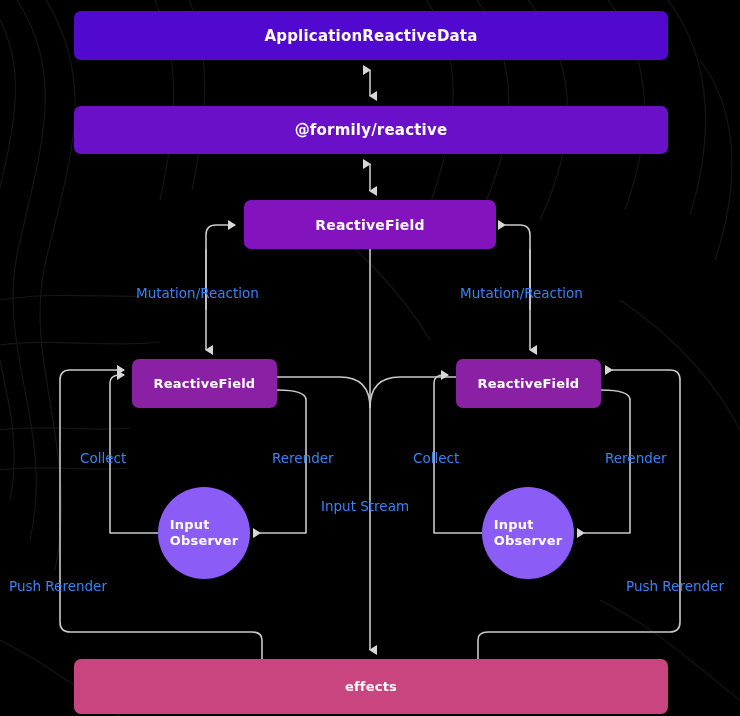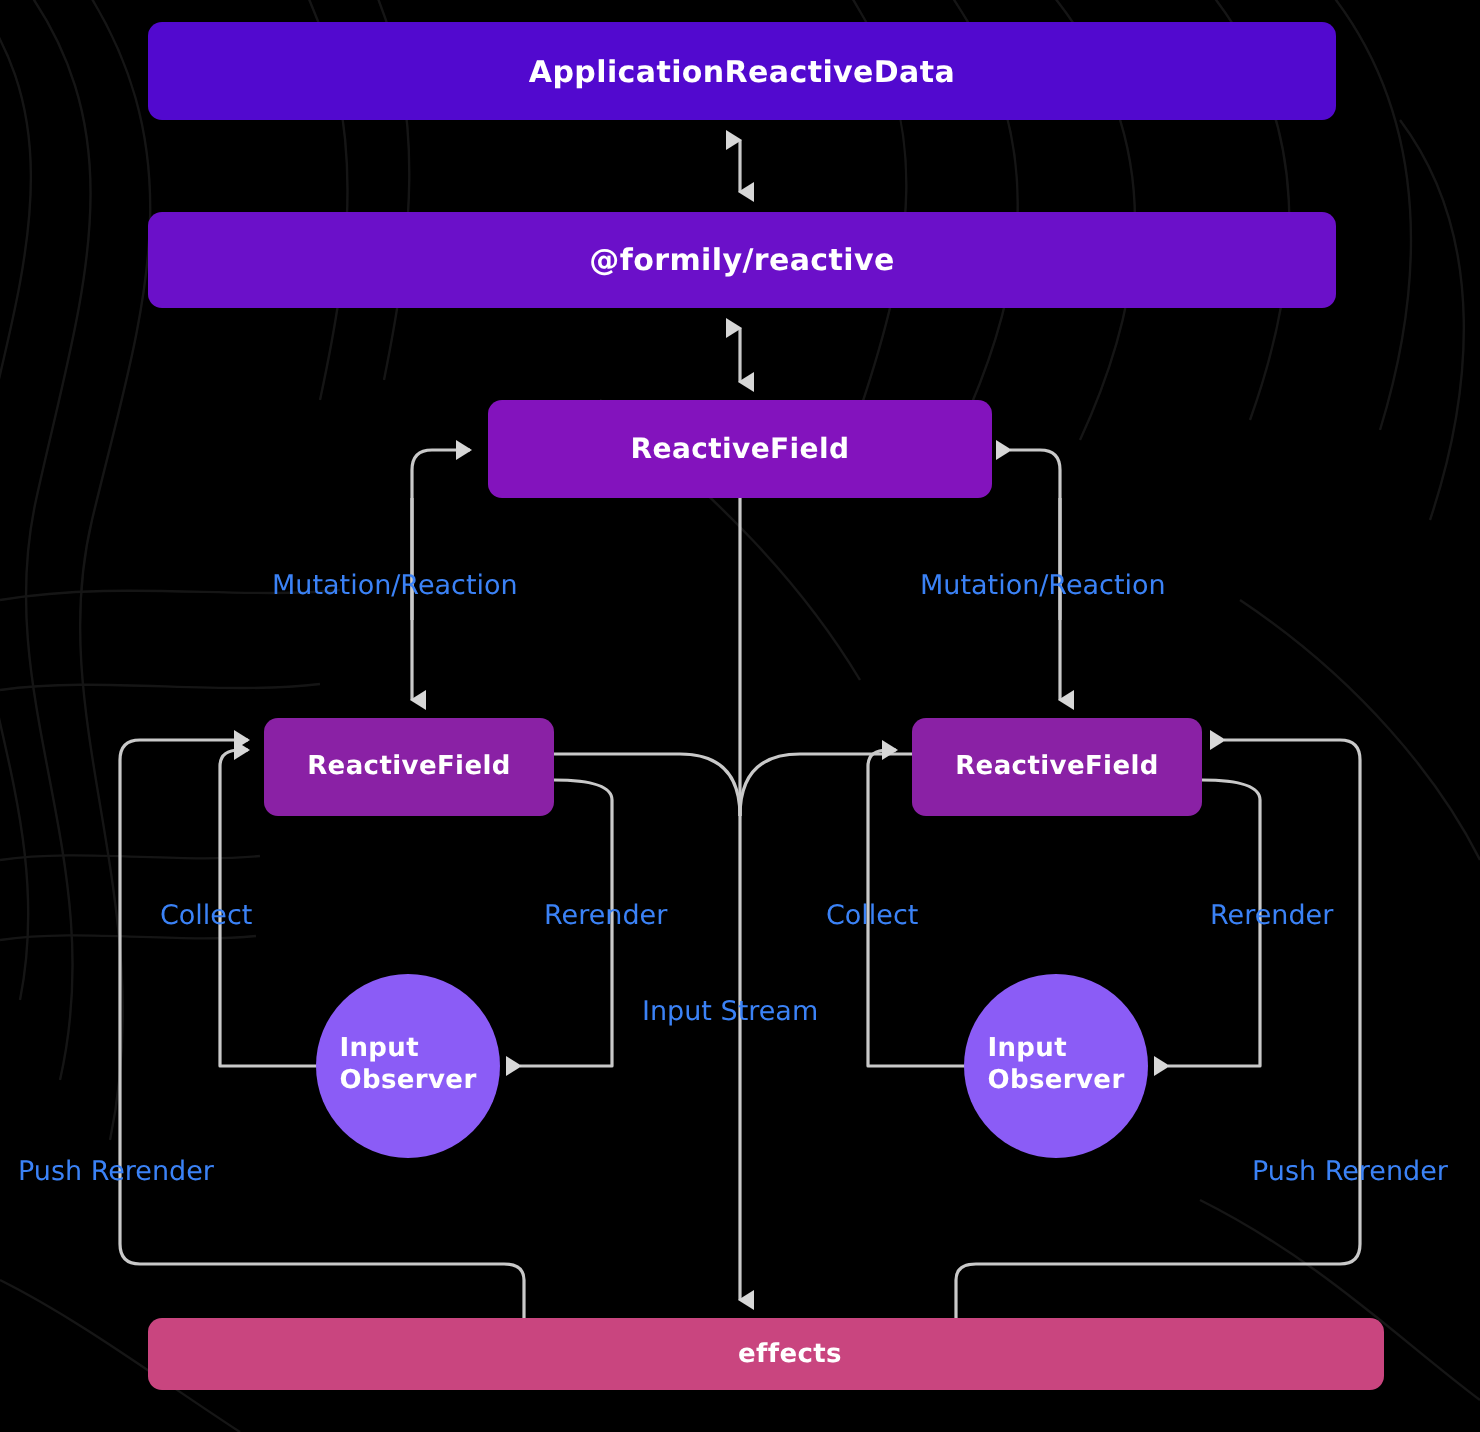--- a/index.html
+++ b/index.html
@@ -30,21 +30,21 @@
   .box-field-left{left:132px;top:359px;width:145px;height:49px;background:#8a21a5;font-size:13px;}
   .box-field-right{left:456px;top:359px;width:145px;height:49px;background:#8a21a5;font-size:13px;}
   .circle{
     border-radius:50%;
     width:92px;height:92px;
     background:#8b5cf6;
     font-size:13px;line-height:1.25;
   }
   .circle-left{left:158px;top:487px;}
   .circle-right{left:482px;top:487px;}
-  .bar-effects{left:74px;top:659px;width:594px;height:36px;background:#c9457f;font-size:13px;padding-left:24px;}
+  .bar-effects{left:74px;top:659px;width:594px;height:55px;background:#c9457f;font-size:13px;}
 
   .lbl{
     position:absolute;
     color:#3b82f6;
     font-size:13.5px;
     white-space:nowrap;
     z-index:3;
     font-weight:normal;
   }
 </style>

